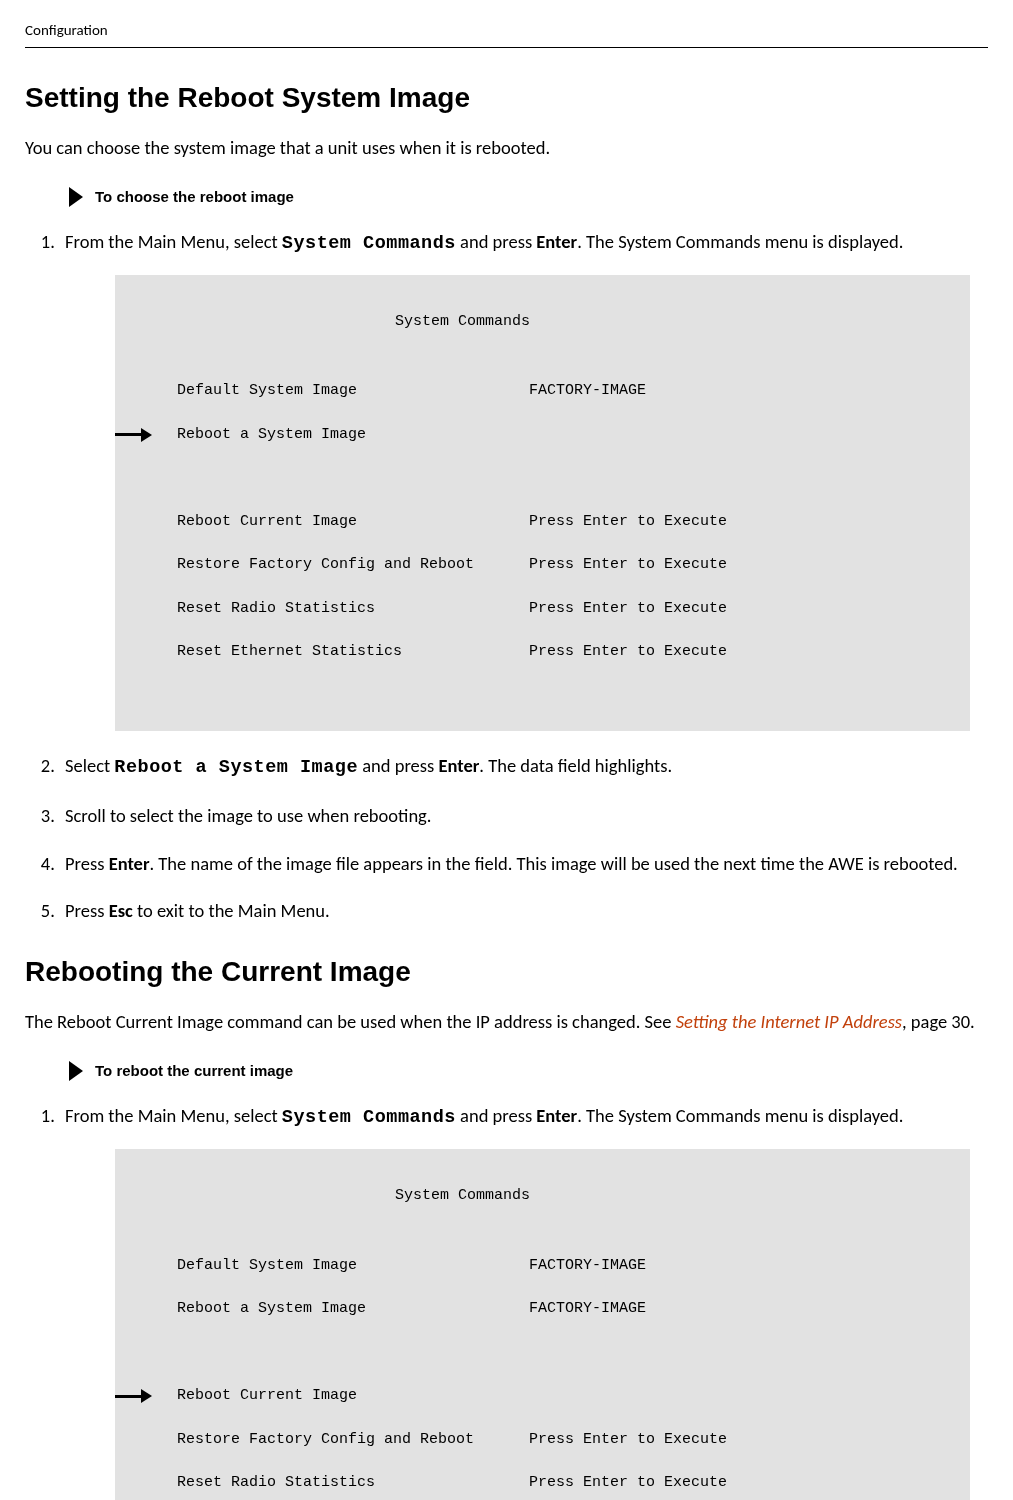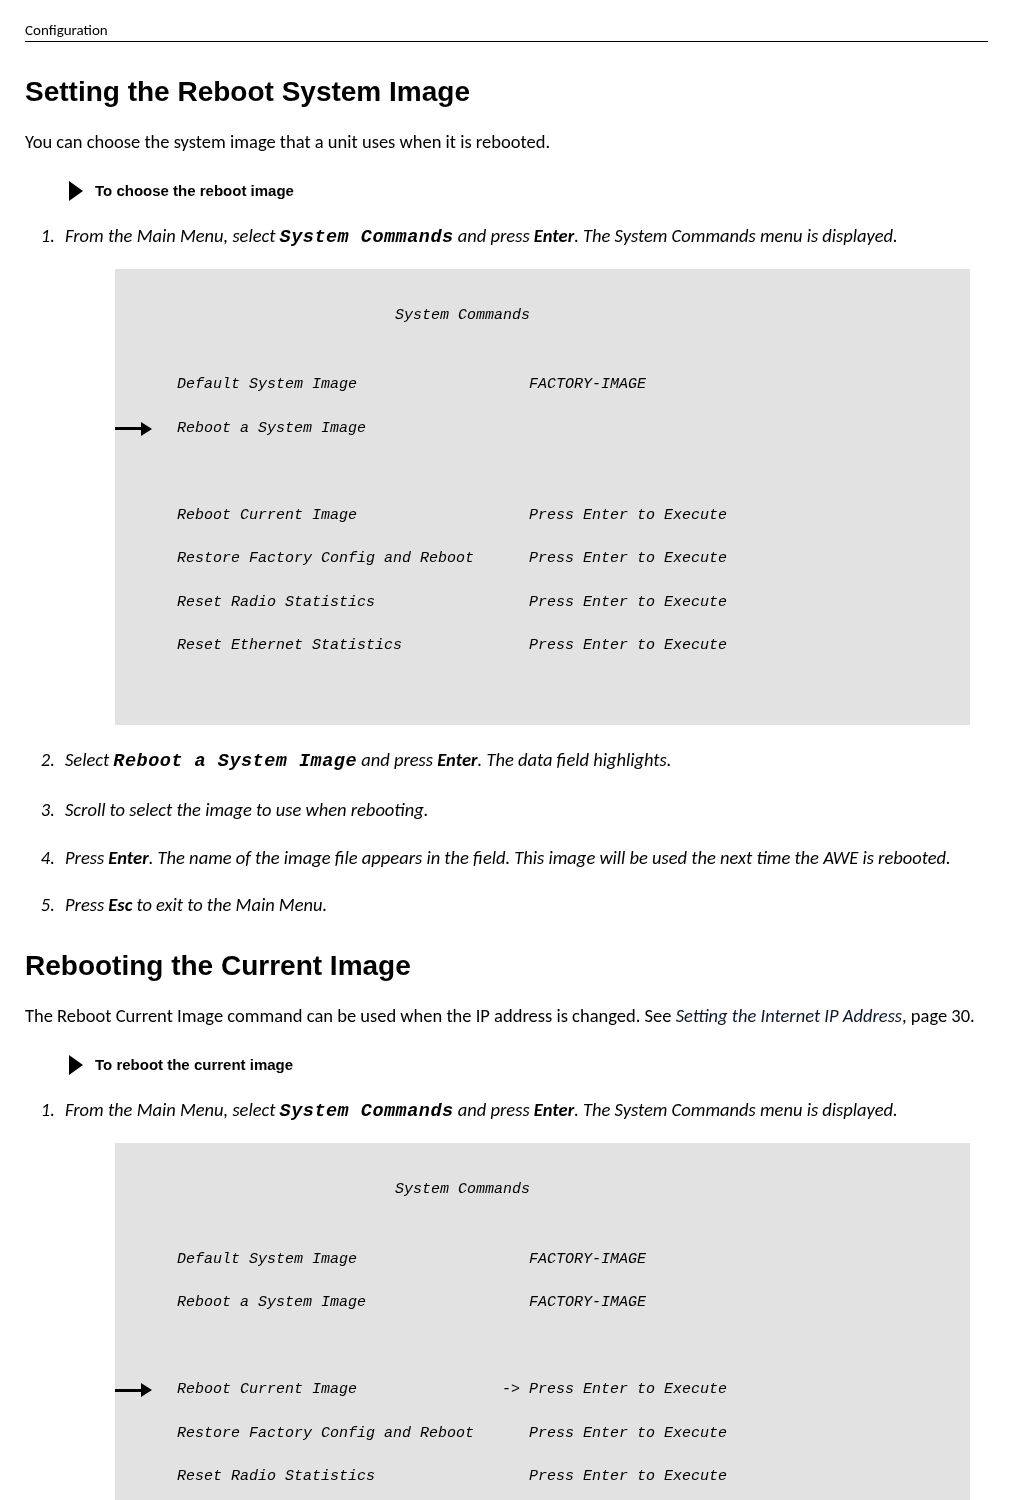--- a/index.html
+++ b/index.html
@@ -8,21 +8,21 @@
       line-height: 1.4;
       color: #000;
       background: #fff;
       margin: 0;
       padding: 20px 25px;
       width: 1013px;
       box-sizing: border-box;
     }
     .header-text {
       font-size: 15px;
-      margin-bottom: 0;
+      margin-bottom: 6px;
     }
     .header-rule {
       border: none;
       border-top: 1px solid #000;
       margin: 0 0 30px 0;
     }
     h2 {
       font-family: Arial, Helvetica, sans-serif;
       font-weight: bold;
       font-size: 28px;
@@ -49,21 +49,20 @@
       border-left: 14px solid #000;
       margin-right: 12px;
     }
     ol {
       margin: 0;
       padding-left: 34px;
     }
     ol li {
       margin-bottom: 22px;
       padding-left: 6px;
-      font-style: italic;
     }
     .mono-bold {
       font-family: 'Courier New', Courier, monospace;
       font-weight: bold;
       letter-spacing: 0.5px;
     }
     .sans-bold {
       font-weight: bold;
     }
     .terminal-block {
@@ -109,21 +108,21 @@
       width: 325px;
       padding-left: 42px;
     }
     .term-value {
       flex: 1;
     }
     .term-spacer {
       height: 22px;
     }
     .link-text {
-      color: #0f172a;
+      color: #c2410c;
       font-style: italic;
     }
   </style>
 </head>
 <body>
 
 <div class="header-text">Configuration</div>
 <hr class="header-rule">
 
 <h2>Setting the Reboot System Image</h2>
@@ -173,20 +172,20 @@
 
 <ol>
   <li>
     <span>From the Main Menu, select </span><span class="mono-bold">System Commands</span><span> and press </span><span class="sans-bold">Enter</span><span>. The System Commands menu is displayed.</span>
 
     <div class="terminal-block">
 <div class="term-title">System Commands</div>
 <div class="term-line"><span class="term-label">Default System Image</span><span class="term-value">   FACTORY-IMAGE</span></div>
 <div class="term-line"><span class="term-label">Reboot a System Image</span><span class="term-value">   FACTORY-IMAGE</span></div>
 <div class="term-spacer"></div>
-<div class="term-line" style="position:relative"><span class="term-arrow" style="top:3px"><span class="term-arrow-line"></span><span class="term-arrow-head"></span></span><span class="term-label">Reboot Current Image</span><span class="term-value">-&gt; Press Enter to Execute</span></div>
+<div class="term-line" style="position:relative"><span class="term-arrow" style="top:3px"><span class="term-arrow-line"></span><span class="term-arrow-head"></span></span><span class="term-label">Reboot Current Image</span></div>
 <div class="term-line"><span class="term-label">Restore Factory Config and Reboot</span><span class="term-value">   Press Enter to Execute</span></div>
 <div class="term-line"><span class="term-label">Reset Radio Statistics</span><span class="term-value">   Press Enter to Execute</span></div>
 <div class="term-line"><span class="term-label">Reset Ethernet Statistics</span><span class="term-value">   Press Enter to Execute</span></div>
     </div>
   </li>
 
 </ol>
 
 </body></html>

